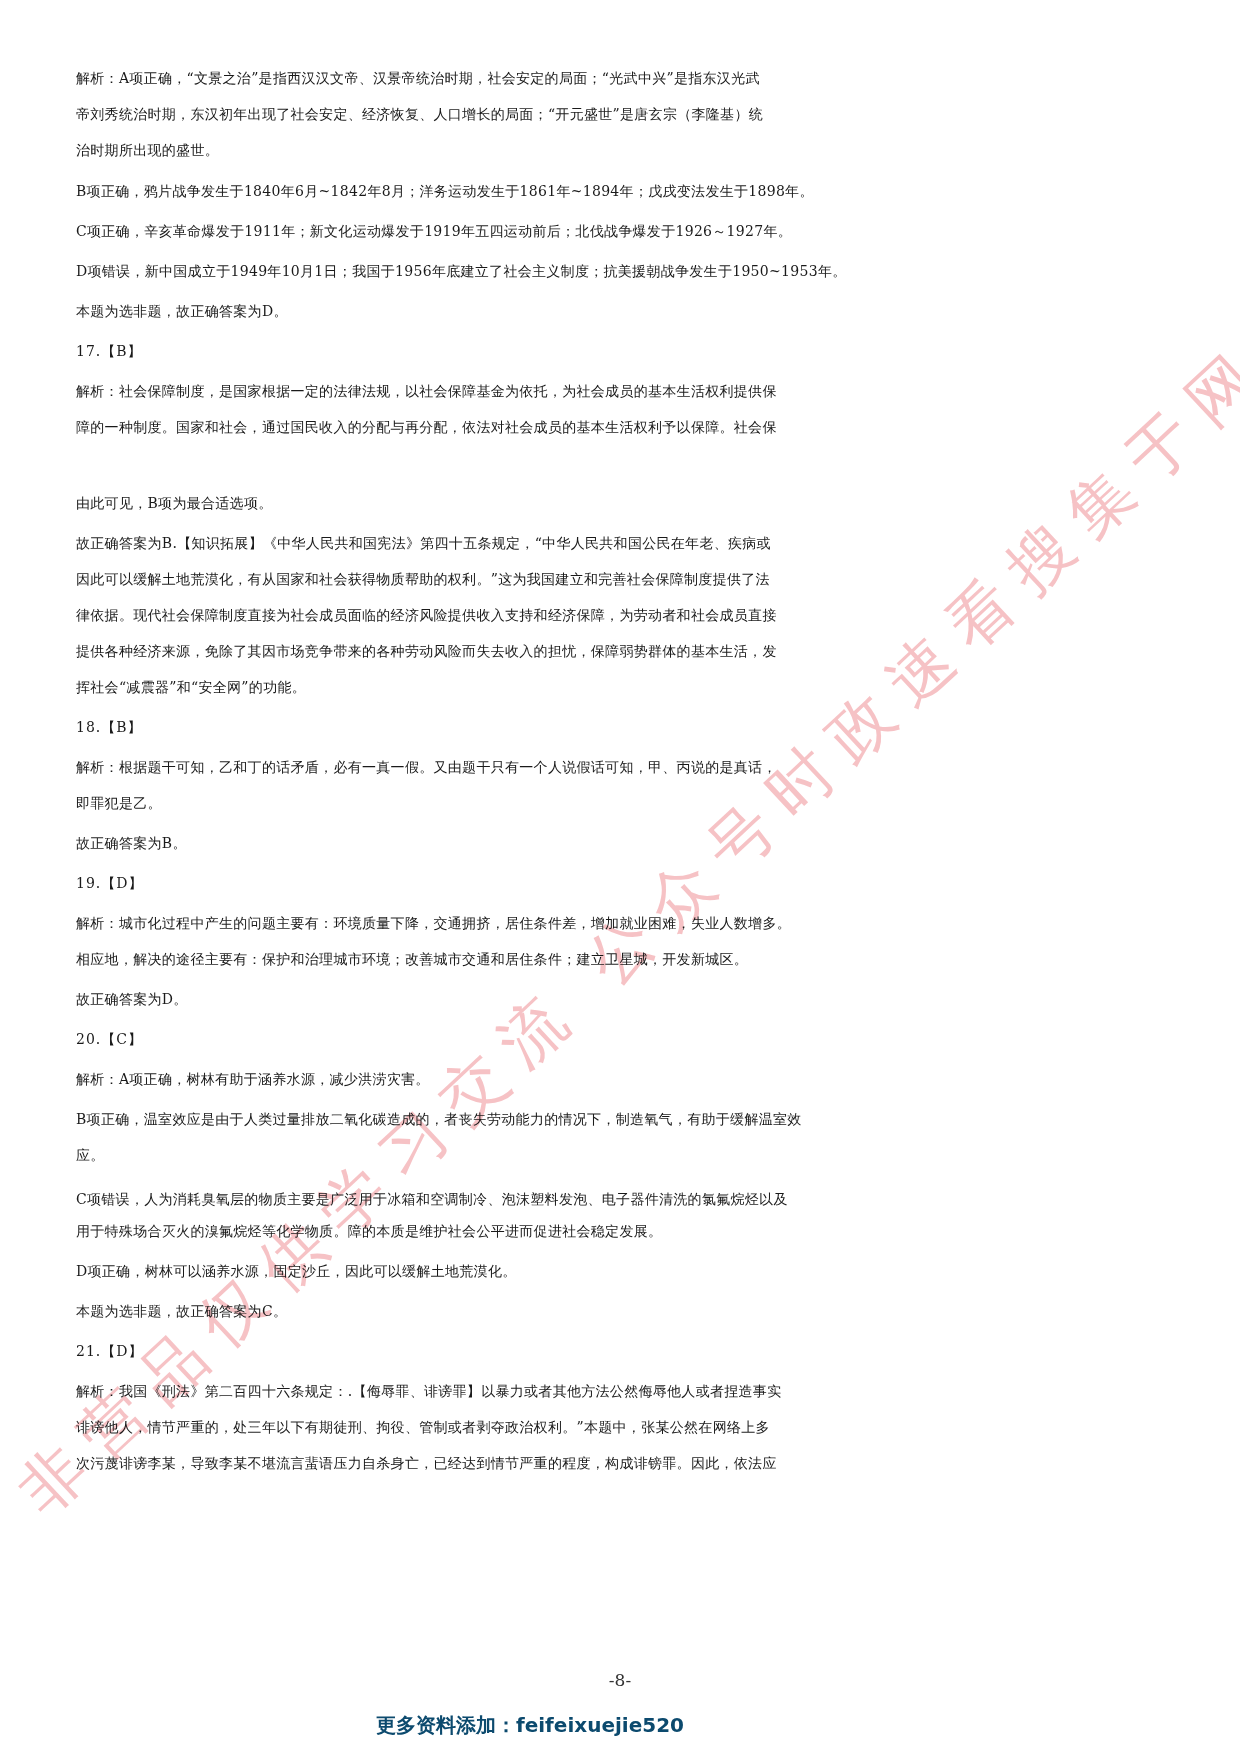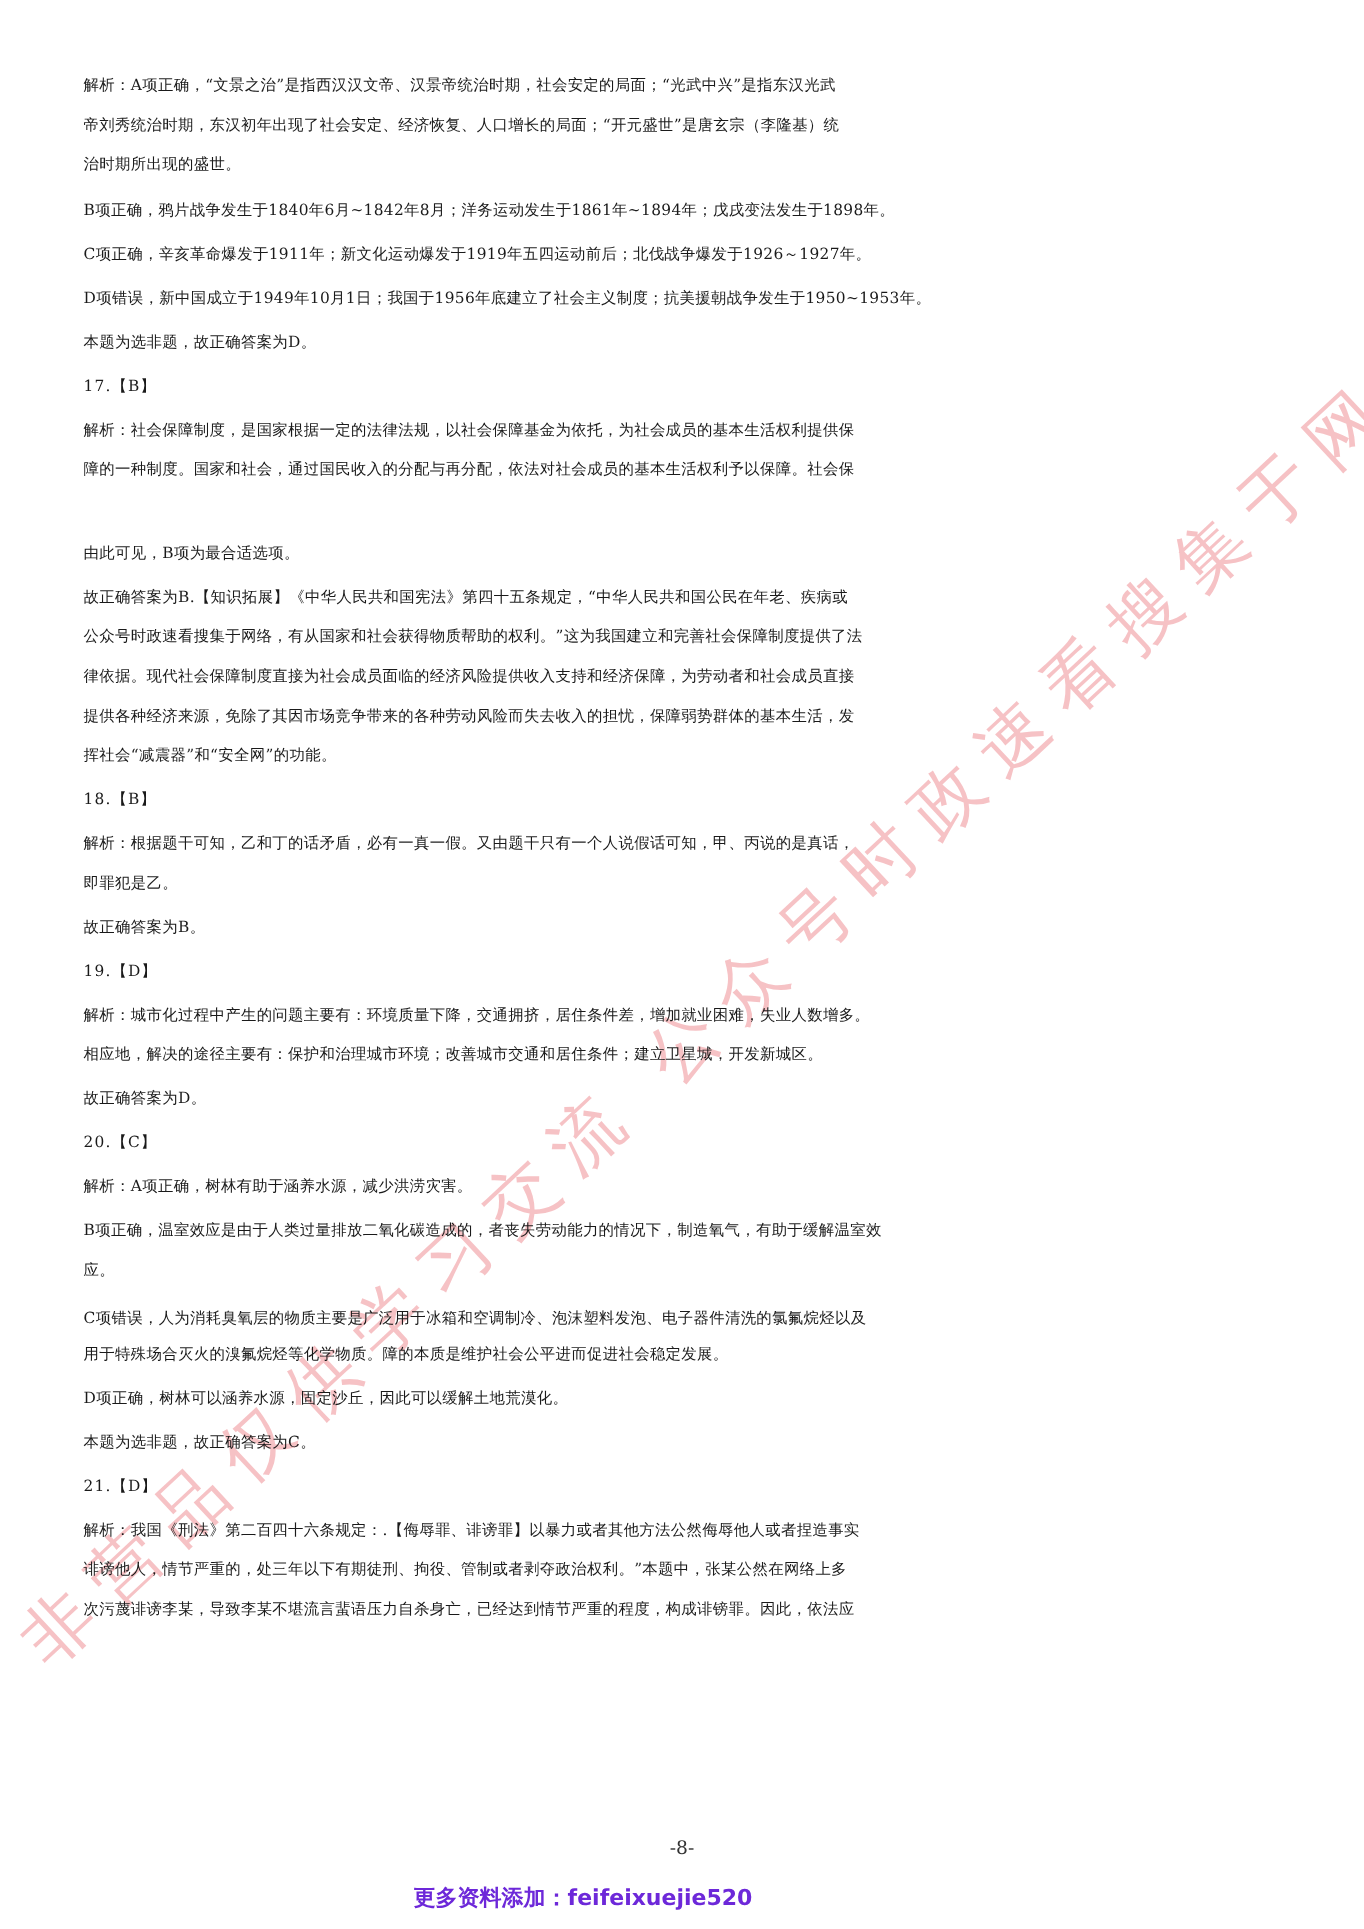--- a/index.html
+++ b/index.html
@@ -4,21 +4,21 @@
   <style>
     html, body { margin: 0; padding: 0; background: #ffffff; }
     body { width: 1240px; height: 1754px; position: relative; overflow: hidden;
            font-family: "DejaVu Serif", "Liberation Serif", serif; color: #1a1a1a; }
     .page { position: absolute; left: 0; top: 0; width: 1240px; height: 1754px; }
     .line { position: absolute; left: 76px; width: 1100px; font-size: 14px;
             line-height: 26px; white-space: nowrap; letter-spacing: 0.3px; }
     .qnum { letter-spacing: 1px; }
     .page-number { position: absolute; left: 0; width: 1240px; top: 1670px; text-align: center;
                    font-size: 17px; color: #333; }
-    .footer { position: absolute; left: 376px; top: 1712px; font-size: 20px; color: #6d28d9; }
+    .footer { position: absolute; left: 376px; top: 1712px; font-size: 20px; color: #0c4a6e; }
     .footer .cn { font-family: "DejaVu Serif", serif; font-weight: bold; }
     .footer .id { font-family: "DejaVu Sans", "Liberation Sans", sans-serif; font-weight: bold; }
     .watermark { position: absolute; left: -40px; top: 0; width: 1400px; height: 1754px;
                  pointer-events: none; }
     .wm-text { position: absolute; left: 40px; top: 1470px; transform-origin: 0 0;
                transform: rotate(-43deg); font-size: 64px; color: rgba(230, 80, 90, 0.35);
                white-space: nowrap; letter-spacing: 18px; font-family: "DejaVu Serif", serif;
                -webkit-text-stroke: 0; }
   </style>
 </head>
@@ -35,21 +35,21 @@
   <div class="line" style="top:101px">帝刘秀统治时期，东汉初年出现了社会安定、经济恢复、人口增长的局面；“开元盛世”是唐玄宗（李隆基）统</div>
   <div class="line" style="top:178px">B项正确，鸦片战争发生于1840年6月~1842年8月；洋务运动发生于1861年~1894年；戊戌变法发生于1898年。</div>
   <div class="line" style="top:218px">C项正确，辛亥革命爆发于1911年；新文化运动爆发于1919年五四运动前后；北伐战争爆发于1926～1927年。</div>
   <div class="line" style="top:258px">D项错误，新中国成立于1949年10月1日；我国于1956年底建立了社会主义制度；抗美援朝战争发生于1950~1953年。</div>
   <div class="line" style="top:298px">本题为选非题，故正确答案为D。</div>
   <div class="line qnum" style="top:338px">17.【B】</div>
   <div class="line" style="top:378px">解析：社会保障制度，是国家根据一定的法律法规，以社会保障基金为依托，为社会成员的基本生活权利提供保</div>
   <div class="line" style="top:414px">障的一种制度。国家和社会，通过国民收入的分配与再分配，依法对社会成员的基本生活权利予以保障。社会保</div>
   <div class="line" style="top:490px">由此可见，B项为最合适选项。</div>
   <div class="line" style="top:530px">故正确答案为B.【知识拓展】《中华人民共和国宪法》第四十五条规定，“中华人民共和国公民在年老、疾病或</div>
-  <div class="line" style="top:566px">公众号时政速看搜集于网络，有从国家和社会获得物质帮助的权利。”这为我国建立和完善社会保障制度提供了法</div>
+  <div class="line" style="top:566px">因此可以缓解土地荒漠化，有从国家和社会获得物质帮助的权利。”这为我国建立和完善社会保障制度提供了法</div>
   <div class="line" style="top:602px">律依据。现代社会保障制度直接为社会成员面临的经济风险提供收入支持和经济保障，为劳动者和社会成员直接</div>
   <div class="line" style="top:674px">挥社会“减震器”和“安全网”的功能。</div>
   <div class="line" style="top:638px">提供各种经济来源，免除了其因市场竞争带来的各种劳动风险而失去收入的担忧，保障弱势群体的基本生活，发</div>
   <div class="line qnum" style="top:714px">18.【B】</div>
   <div class="line" style="top:754px">解析：根据题干可知，乙和丁的话矛盾，必有一真一假。又由题干只有一个人说假话可知，甲、丙说的是真话，</div>
   <div class="line" style="top:790px">即罪犯是乙。</div>
   <div class="line" style="top:830px">故正确答案为B。</div>
   <div class="line qnum" style="top:870px">19.【D】</div>
   <div class="line" style="top:910px">解析：城市化过程中产生的问题主要有：环境质量下降，交通拥挤，居住条件差，增加就业困难，失业人数增多。</div>
   <div class="line" style="top:946px">相应地，解决的途径主要有：保护和治理城市环境；改善城市交通和居住条件；建立卫星城，开发新城区。</div>

